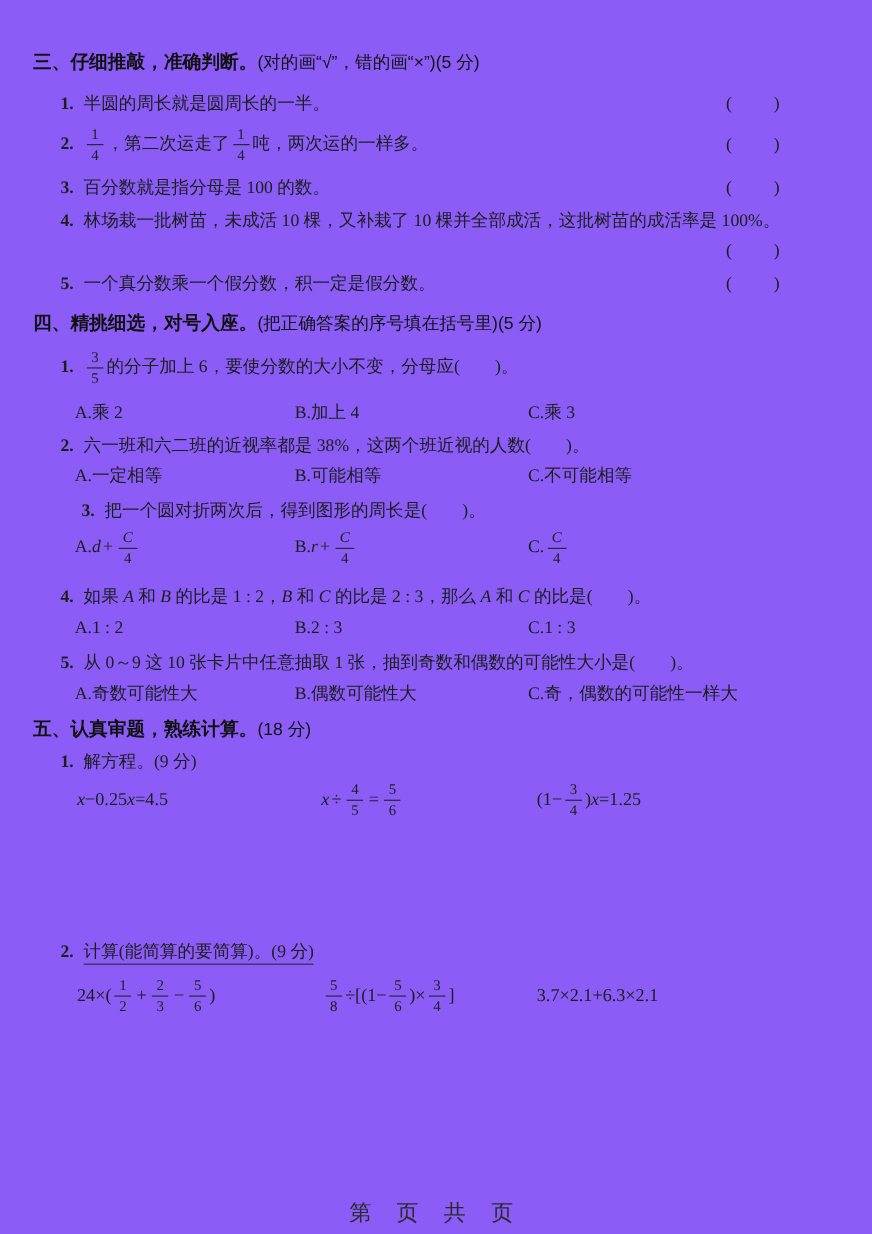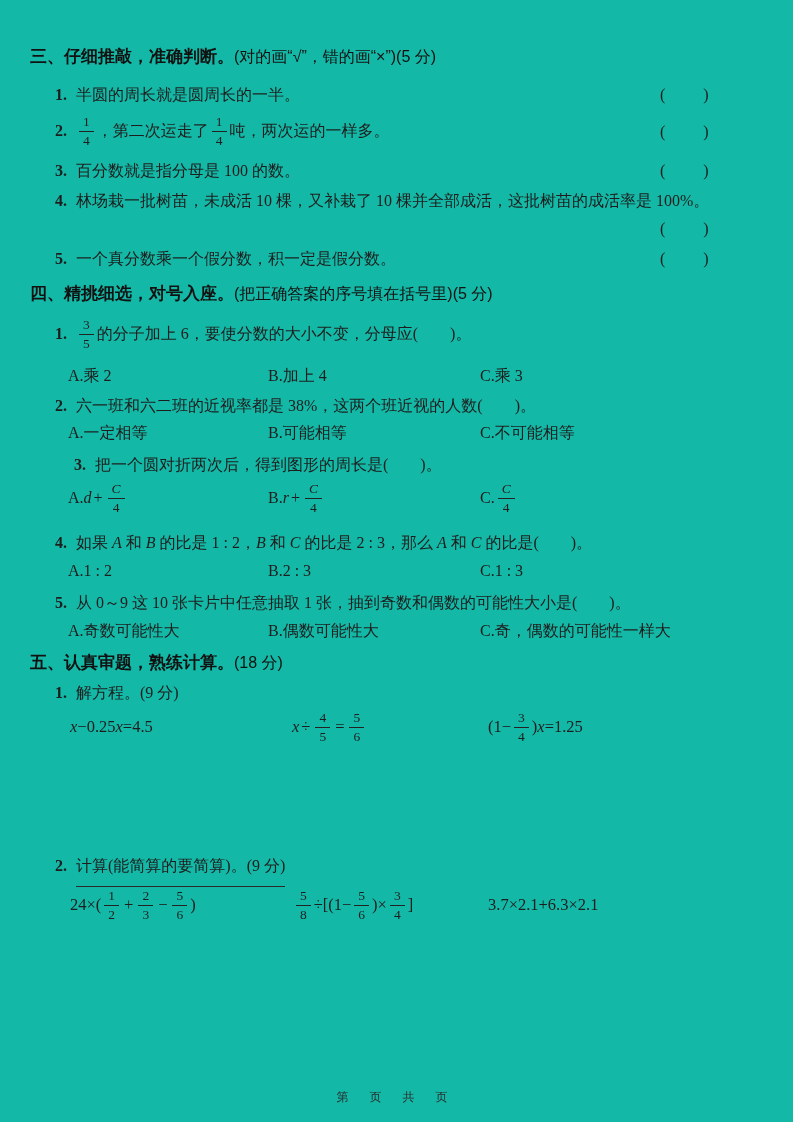--- a/index.html
+++ b/index.html
@@ -1,21 +1,21 @@
 <!DOCTYPE html>
 <html><head>
 <meta charset="utf-8">
 <style>
   html, body { margin: 0; padding: 0; background: #e8e8e8; }
   .page {
     position: relative;
     width: 793px;
     height: 1122px;
     margin: 0 auto;
-    background: #14b8a6;
+    background: #8b5cf6;
     font-family: "Liberation Serif", "DejaVu Serif", serif;
     color: #1d1d1d;
     overflow: hidden;
   }
   .row {
     position: absolute;
     white-space: nowrap;
     font-size: 16px;
     line-height: 22px;
   }
@@ -34,26 +34,26 @@
     align-items: center;
     line-height: 1;
     font-size: 13.5px;
     margin: 0 3px;
   }
   .frac .fn { border-bottom: 1.3px solid #222; padding: 0 4px 2.5px; display: block; }
   .frac .fd { padding-top: 2.5px; display: block; }
   .mi { font-style: italic; }
   .op { margin: 0 2px; }
   .bracket { letter-spacing: 2px; }
-  .underlined { border-bottom: 1.5px solid #2b2b2b; padding-bottom: 12px; }
+  .underlined { border-bottom: 1.5px solid #2b2b2b; padding-bottom: 2px; }
   .footer {
     position: absolute;
     left: 0; width: 793px;
     text-align: center;
-    font-size: 12px;
+    font-size: 20px;
     letter-spacing: 9px;
     color: #2a2a2a;
   }
 </style>
 </head>
 <body>
 
 <div class="page">
 
   <div class="row hdr" style="left:30px; top:46px;">

